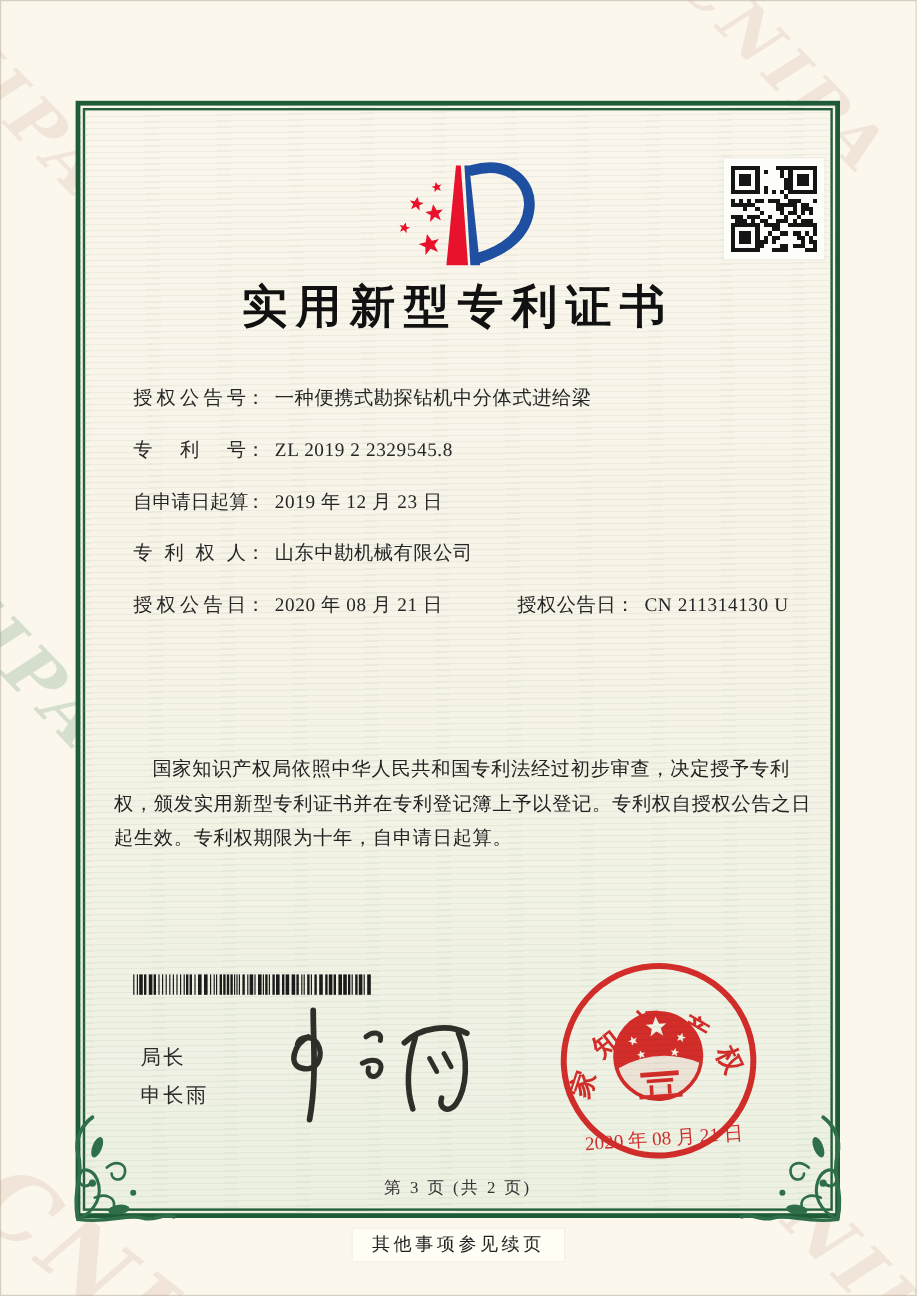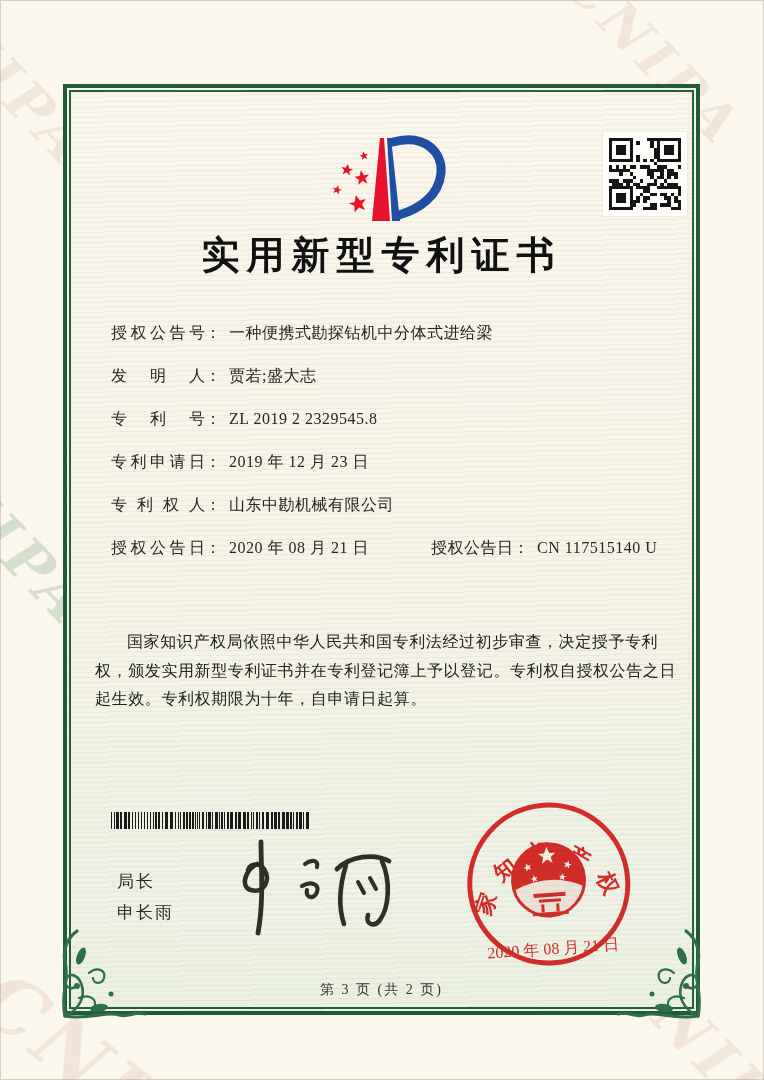--- a/index.html
+++ b/index.html
@@ -354,27 +354,26 @@
           <rect x="18" y="20" width="1" height="1" fill="#151515"></rect>
           <rect x="19" y="20" width="1" height="1" fill="#151515"></rect>
           <rect x="20" y="20" width="1" height="1" fill="#151515"></rect>
         </svg>
     </div>
 
     <div class="title">实用新型专利证书</div>
 
     <div class="fields">
       <div class="frow"><span class="flabel">授权公告号</span><span class="fcolon">：</span><span class="fvalue">一种便携式勘探钻机中分体式进给梁</span></div>
-      <div class="frow"><span class="flabel">发明人</span><span class="fcolon">：</span><span class="fvalue">贾若;盛大志</span></div>
       <div class="frow"><span class="flabel">专利号</span><span class="fcolon">：</span><span class="fvalue">ZL 2019 2 2329545.8</span></div>
-      <div class="frow"><span class="flabel">专利申请日</span><span class="fcolon">：</span><span class="fvalue">2019 年 12 月 23 日</span></div>
+      <div class="frow"><span class="flabel">自申请日起算</span><span class="fcolon">：</span><span class="fvalue">2019 年 12 月 23 日</span></div>
       <div class="frow"><span class="flabel">专利权人</span><span class="fcolon">：</span><span class="fvalue">山东中勘机械有限公司</span></div>
       <div class="frow">
         <span class="flabel">授权公告日</span><span class="fcolon">：</span><span class="fvalue">2020 年 08 月 21 日</span>
-        <span class="fpair2"><span class="flabel">授权公告日</span><span class="fcolon">：</span><span class="fvalue">CN 117515140 U</span></span>
+        <span class="fpair2"><span class="flabel">授权公告日</span><span class="fcolon">：</span><span class="fvalue">CN 211314130 U</span></span>
       </div>
     </div>
 
     <div class="paras">
       <p>国家知识产权局依照中华人民共和国专利法经过初步审查，决定授予专利权，颁发实用新型专利证书并在专利登记簿上予以登记。专利权自授权公告之日起生效。专利权期限为十年，自申请日起算。</p>
     </div>
 
     <div class="barcode" id="barcode">
         <i style="width:1px;background:#1b1b1b"></i>
         <i style="width:2px;background:transparent"></i>
@@ -537,13 +536,14 @@
           <rect x="94" y="108" width="3" height="8"></rect>
           <rect x="70" y="116" width="36" height="3"></rect>
         </g>
       </g>
       <text x="88" y="158" text-anchor="middle" font-size="16" fill="#e01f1f" font-family="'Liberation Serif',serif">2020 年 08 月 21 日</text>
     </svg>
 
     <div class="page-info">第 3 页 (共 2 页)</div>
   </div>
 
+  <div class="continuation">其他事项参见续页</div>
 </div>
 
 </body></html>

